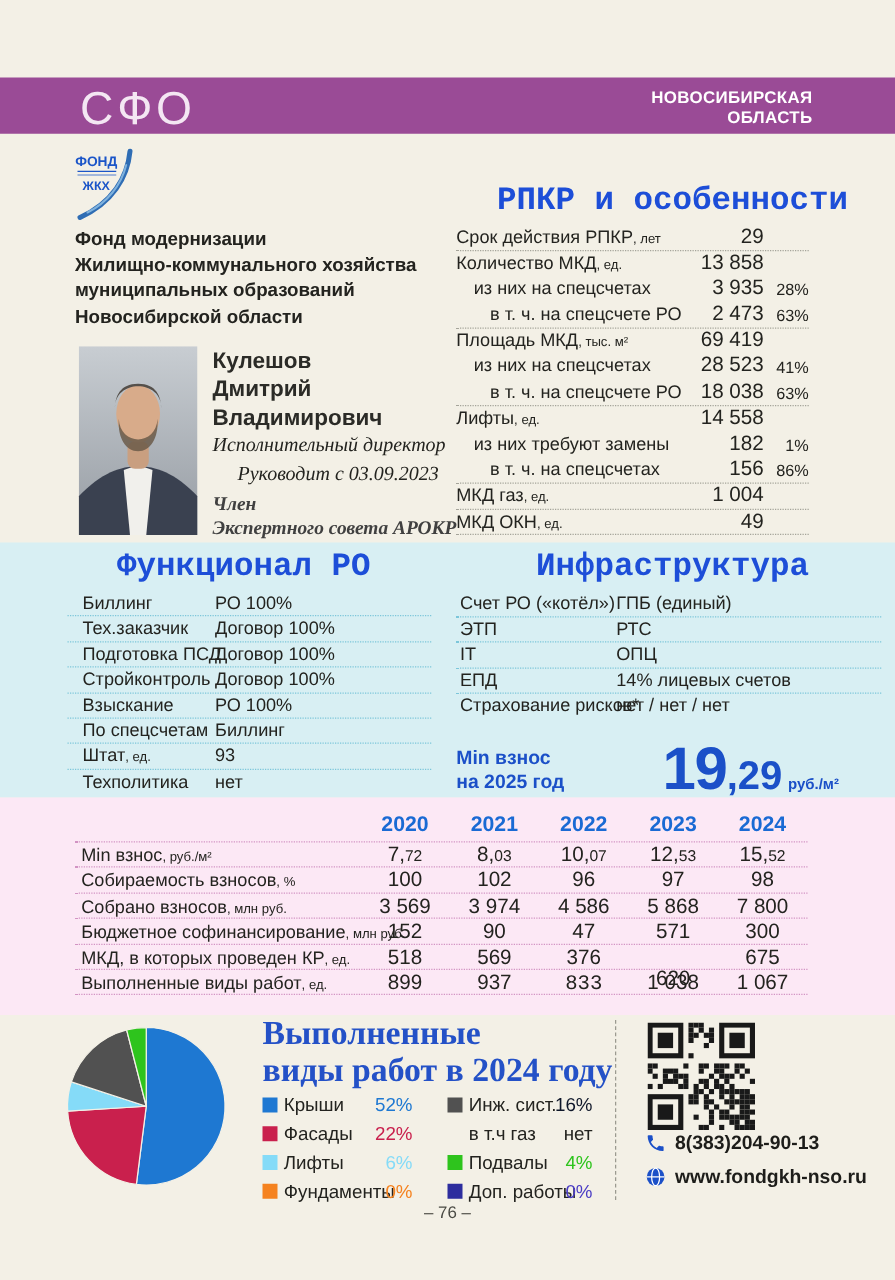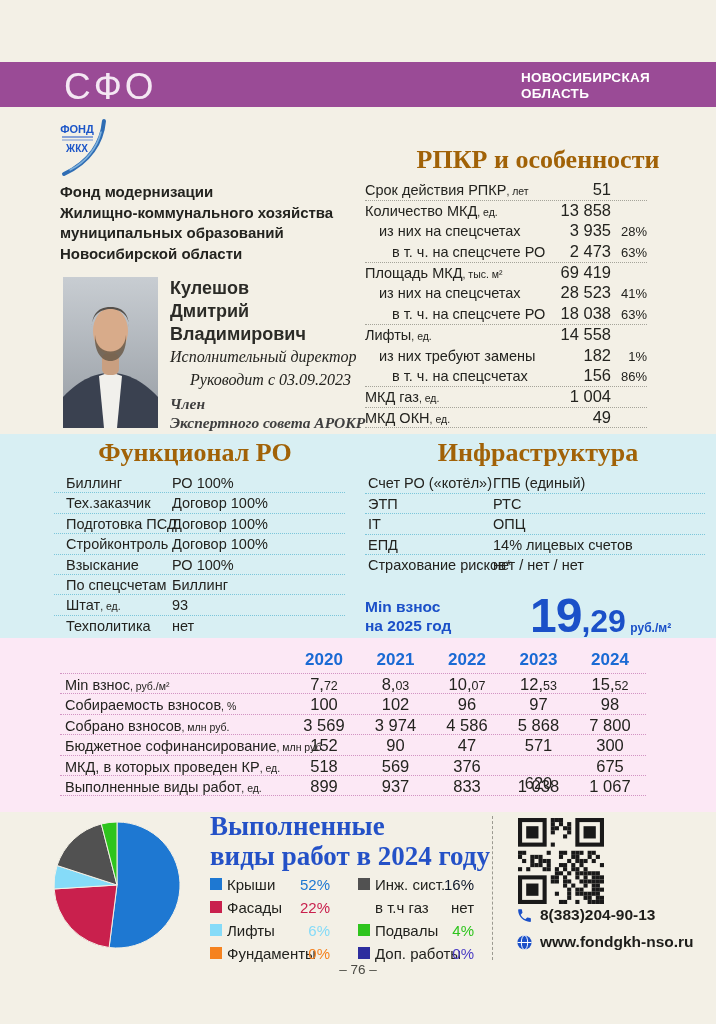--- a/index.html
+++ b/index.html
@@ -6,26 +6,26 @@
   html,body { width:716px; }
   body { background:#ffffff; }
   .page { position:relative; width:716px; height:1024px; overflow:hidden;
           background:#f3f0e6; color:#23231f;
           font-family:"Liberation Sans", sans-serif; }
 
   
   .band { position:absolute; left:0; top:62px; width:716px; height:45px; background:#9a4b96; }
   .district { position:absolute; left:64px; top:66px; font-size:37px; font-weight:400;
               letter-spacing:3px; color:#f4e7f3; }
-  .region { position:absolute; right:66px; top:70px; color:#ffffff;
+  .region { position:absolute; right:66px; top:70px; text-align:right; color:#ffffff;
             font-weight:700; font-size:13.5px; line-height:15.5px; letter-spacing:.3px; }
 
   
-  .sec-title { position:absolute; font-family:Liberation Serif, serif; font-weight:700;
-               color:#a16207; text-align:center; }
+  .sec-title { position:absolute; font-family:Liberation Mono, monospace; font-weight:700;
+               color:#1d4ed8; text-align:center; }
   .t-rpkr  { left:360px; top:145px; width:356px; font-size:26px; }
   .t-func  { left:30px;  top:438px; width:330px; font-size:26px; }
   .t-infra { left:360px; top:438px; width:356px; font-size:26px; }
 
   
   .logo { position:absolute; left:56px; top:118px; }
   .org-name { position:absolute; left:60px; top:182px; font-size:15px; font-weight:700;
               line-height:20.5px; }
   .photo { position:absolute; left:63px; top:277px; width:95px; height:151px; }
   .dir-name { position:absolute; left:170px; top:277px; font-size:18px; font-weight:700;
@@ -165,21 +165,21 @@
   <div class="dir-tenure">Руководит с 03.09.2023</div>
   <div class="dir-member">
     <div>Член</div>
     <div>Экспертного совета АРОКР</div>
   </div>
 
   <div class="sec-title t-rpkr">РПКР и особенности</div>
   <div class="rpkr-table">
       <div class="rpkr-row ind0 sep">
         <span class="lbl">Срок действия РПКР<span class="u">, лет</span></span>
-        <span class="val">51</span>
+        <span class="val">29</span>
       </div>
       <div class="rpkr-row ind0">
         <span class="lbl">Количество МКД<span class="u">, ед.</span></span>
         <span class="val">13 858</span>
       </div>
       <div class="rpkr-row ind1">
         <span class="lbl">из них на спецсчетах</span>
         <span class="val">3 935</span>
         <span class="pct">28%</span>
       </div>
@@ -342,21 +342,21 @@
         <span class="v" style="left: 228px;">518</span>
         <span class="v" style="left: 299.5px;">569</span>
         <span class="v" style="left: 371px;">376</span>
         <span class="v" style="left: 442.5px; margin-top: 17px;">620</span>
         <span class="v" style="left: 514px;">675</span>
       </div>
       <div class="yr-row">
         <span class="lbl">Выполненные виды работ<span class="u">, ед.</span></span>
         <span class="v" style="left: 228px;">899</span>
         <span class="v" style="left: 299.5px;">937</span>
-        <span class="v" style="left: 371px;">833</span>
+        <span class="v" style="left: 371px; font-family: Liberation Mono, monospace;">833</span>
         <span class="v" style="left: 442.5px;">1 038</span>
         <span class="v" style="left: 514px;">1 067</span>
       </div>
     </div>
 
   <div class="pie-wrap">
     <svg width="130" height="130" viewBox="0 0 130 130">
         <path d="M65 65 L65.00 2.00 A63 63 0 1 1 57.10 127.50 Z" fill="#1e78d2" stroke="#f3f0e6" stroke-width="1"></path>
         <path d="M65 65 L57.10 127.50 A63 63 0 0 1 2.12 68.96 Z" fill="#c9204d" stroke="#f3f0e6" stroke-width="1"></path>
         <path d="M65 65 L2.12 68.96 A63 63 0 0 1 5.08 45.53 Z" fill="#85dbf8" stroke="#f3f0e6" stroke-width="1"></path>

